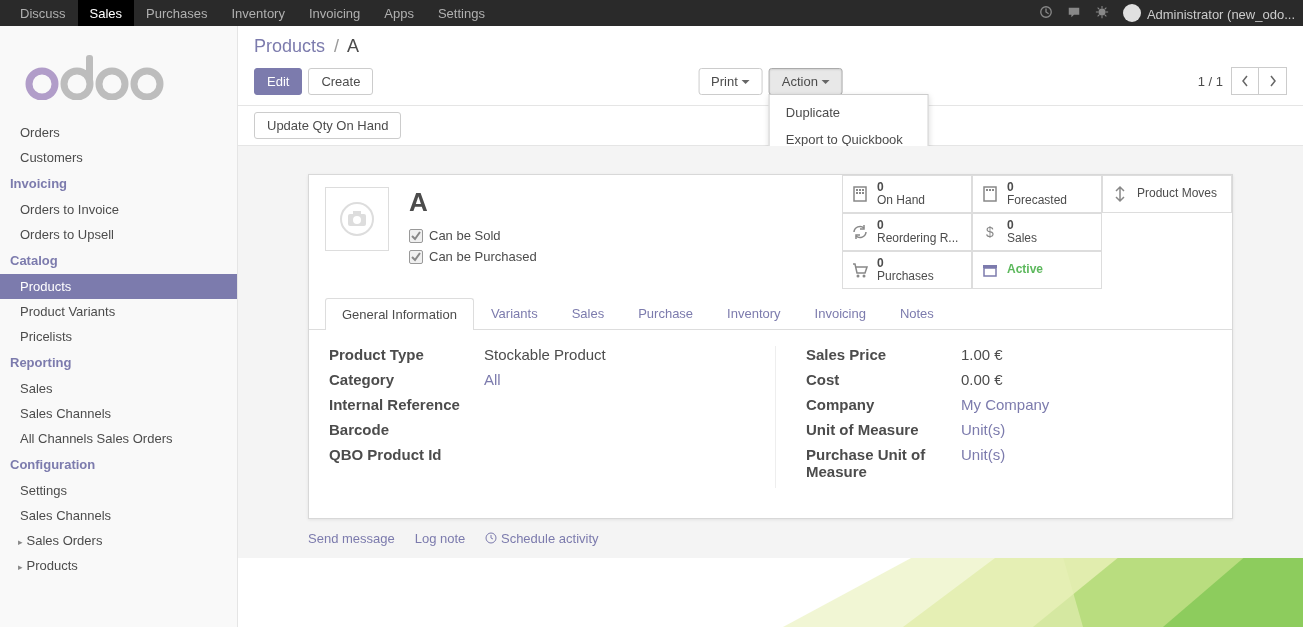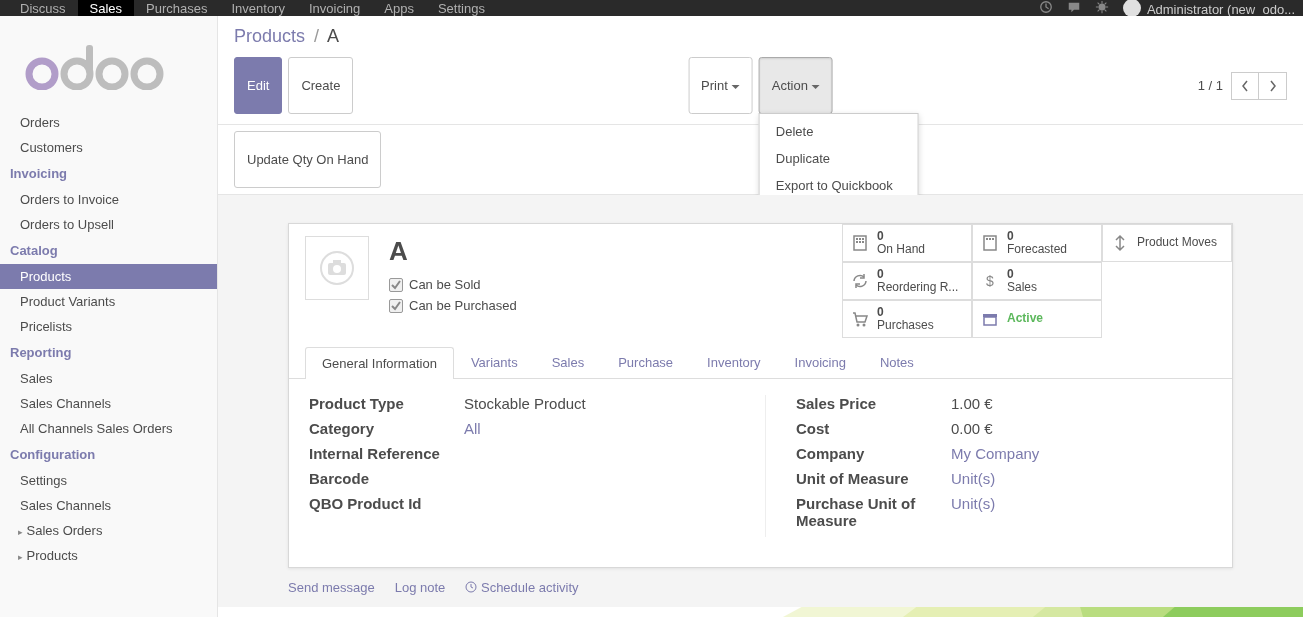--- a/index.html
+++ b/index.html
@@ -1,52 +1,52 @@
 <!DOCTYPE html>
 <html><head>
 <meta charset="utf-8">
 <style>
 * { box-sizing: border-box; margin: 0; padding: 0; }
 body { font-family: -apple-system, "Helvetica Neue", Arial, sans-serif; font-size: 13px; color: #4c4c4c; background: #fff; width: 1303px; height: 631px; overflow: hidden; position: relative; }
 
 
-.topnav { background: #2a2a2a; height: 16px; display: flex; align-items: center; padding: 8px 8px; color: #b0b0b0; }
+.topnav { background: #2a2a2a; height: 26px; display: flex; align-items: center; padding: 8px 8px; color: #b0b0b0; }
 .topnav .nav-item { padding: 6px 12px; cursor: pointer; font-size: 13px; }
 .topnav .nav-item.active { background: #000; color: #fff; }
 .topnav .spacer { flex: 1; }
 .topnav .right-icons { display: flex; align-items: center; gap: 14px; color: #888; }
 .topnav .right-icons svg { width: 14px; height: 14px; fill: #888; }
 .topnav .user { display: flex; align-items: flex-end; gap: 6px; color: #ccc; font-size: 13px; }
 .topnav .avatar { width: 18px; height: 18px; border-radius: 50%; background: #e0e0e0; display: inline-block; }
 
 
 .main { display: flex; height: calc(100% - 30px); }
 
 
-.sidebar { width: 218px; background: #f9f9f9; border-right: 1px solid #e5e5e5; overflow-y: auto; padding-top: 8px; }
+.sidebar { width: 238px; background: #f9f9f9; border-right: 1px solid #e5e5e5; overflow-y: auto; padding-top: 8px; }
 .logo { padding: 16px 24px 20px; }
 .logo-svg { display: block; }
 .sidebar .section-header { color: #7c7bad; font-weight: bold; padding: 6px 10px; font-size: 13px; }
 .sidebar .menu-item { padding: 5px 10px 5px 20px; color: #4c4c4c; cursor: pointer; font-size: 13px; }
 .sidebar .menu-item.active { background: #7c7bad; color: #fff; }
 .sidebar .menu-item.expandable::before { content: "▸"; font-size: 9px; margin-right: 4px; color: #888; }
 .sidebar .menu-item.expandable { padding-left: 18px; }
 
 
 .content { flex: 1; display: flex; flex-direction: column; background: #fff; position: relative; }
 
 
 .page-header { padding: 10px 16px 6px; }
 .breadcrumb { font-size: 18px; color: #7c7bad; }
 .breadcrumb .sep { color: #999; margin: 0 4px; }
 .breadcrumb .current { color: #4c4c4c; }
 
 
 .toolbar { display: flex; align-items: center; padding: 4px 16px 10px; border-bottom: 1px solid #e5e5e5; position: relative; }
-.btn { display: inline-block; padding: 20px 12px; border: 1px solid #ccc; background: #fff; border-radius: 3px; font-size: 13px; cursor: pointer; color: #4c4c4c; }
+.btn { display: inline-block; padding: 5px 12px; border: 1px solid #ccc; background: #fff; border-radius: 3px; font-size: 13px; cursor: pointer; color: #4c4c4c; }
 .btn.primary { background: #7c7bad; color: #fff; border-color: #7c7bad; }
 .btn + .btn { margin-left: 6px; }
 .toolbar .center { position: absolute; left: 50%; transform: translateX(-50%); display: flex; gap: 6px; }
 .btn.dropdown::after { content: ""; display: inline-block; margin-left: 4px; border-top: 4px solid #666; border-left: 4px solid transparent; border-right: 4px solid transparent; vertical-align: middle; }
 .btn.open { background: #e8e8e8; border-color: #aaa; box-shadow: inset 0 1px 2px rgba(0,0,0,.1); }
 .toolbar .pager { margin-left: auto; display: flex; align-items: center; gap: 8px; }
 .pager-btns { display: flex; }
 .pager-btn { width: 28px; height: 28px; border: 1px solid #ccc; background: #fff; display: flex; align-items: center; justify-content: center; cursor: pointer; }
 .pager-btn + .pager-btn { border-left: none; }
 .pager-btn svg { width: 8px; height: 12px; fill: #666; }
@@ -180,21 +180,20 @@
 
     <div class="toolbar">
       <button class="btn primary">Edit</button>
       <button class="btn">Create</button>
 
       <div class="center">
         <button class="btn dropdown">Print</button>
         <div style="position:relative;">
           <button class="btn dropdown open">Action</button>
           <div class="dropdown-menu">
-            <div class="dd-item">Delete</div>
             <div class="dd-item">Duplicate</div>
             <div class="dd-item">Export to Quickbook</div>
           </div>
         </div>
       </div>
 
       <div class="pager">
         <span>1 / 1</span>
         <div class="pager-btns">
           <div class="pager-btn">

